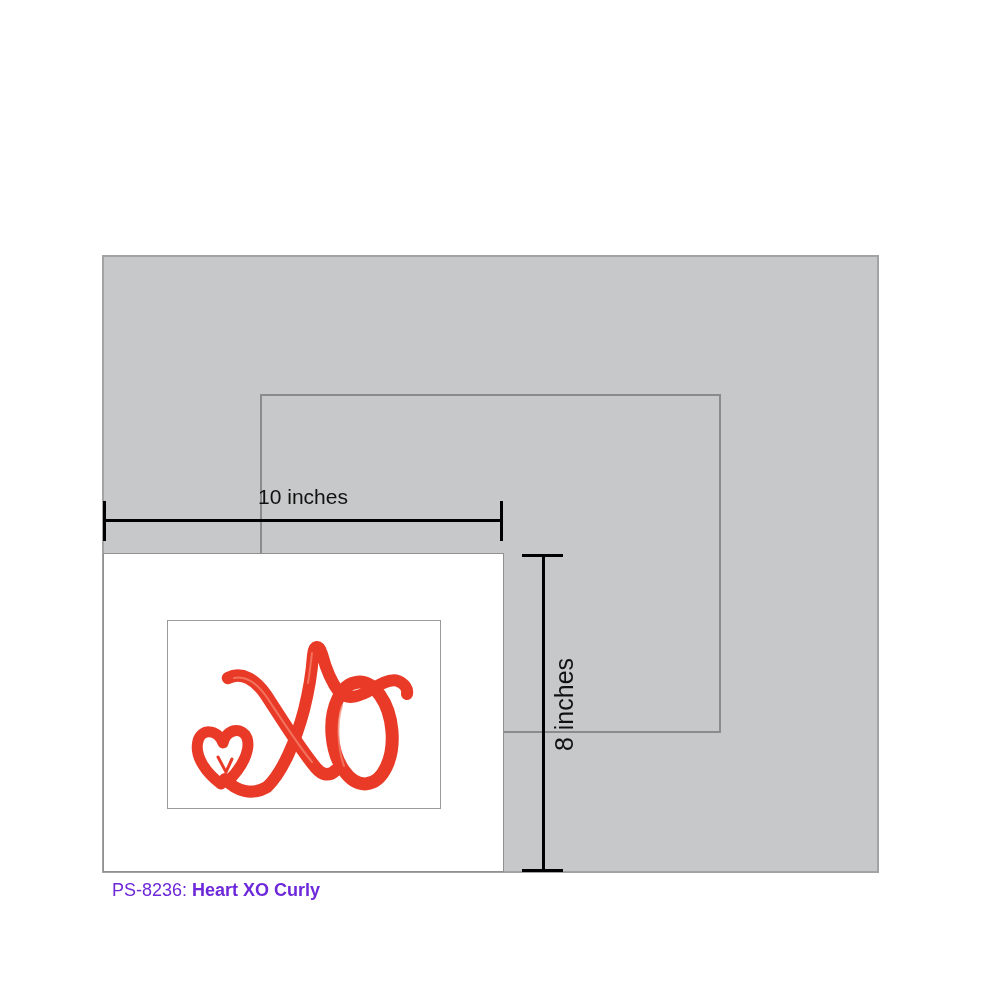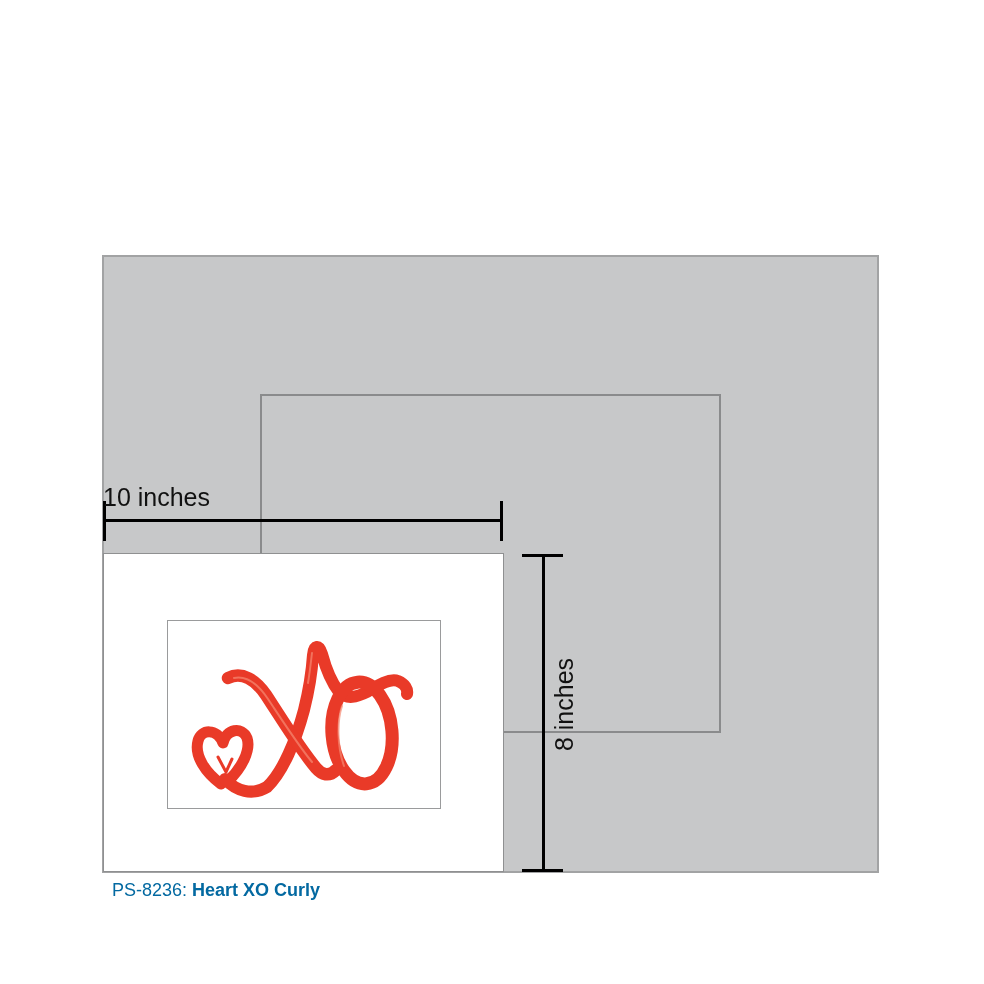--- a/index.html
+++ b/index.html
@@ -69,21 +69,22 @@
   .h-tick-left  { left: 103px; top: 501px; width: 3px;  height: 40px; }
   .h-tick-right { left: 500px; top: 501px; width: 3px;  height: 40px; }
   .v-line        { left: 542px; top: 554px; width: 3px;  height: 318px; }
   .v-tick-top    { left: 522px; top: 554px; width: 41px; height: 3px; }
   .v-tick-bottom { left: 522px; top: 869px; width: 41px; height: 3px; }
   .h-label {
     position: absolute;
     left: 103px;
     top: 484px;
     width: 400px;
-    font-size: 25px;
+    text-align: center;
+    font-size: 21px;
     line-height: 26px;
     color: #111111;
     z-index: 6;
   }
   .v-label {
     position: absolute;
     left: 489px;
     top: 691px;
     width: 150px;
     height: 27px;
@@ -93,21 +94,21 @@
     color: #111111;
     transform: rotate(-90deg);
     z-index: 6;
   }
   .caption {
     position: absolute;
     left: 112px;
     top: 880px;
     font-size: 18px;
     line-height: 21px;
-    color: #0369a1;
+    color: #6d28d9;
     z-index: 6;
     white-space: nowrap;
   }
   .caption-title { font-weight: bold; margin-left: 5px; }
 </style>
 </head>
 <body>
 
 <div class="stage">
 

